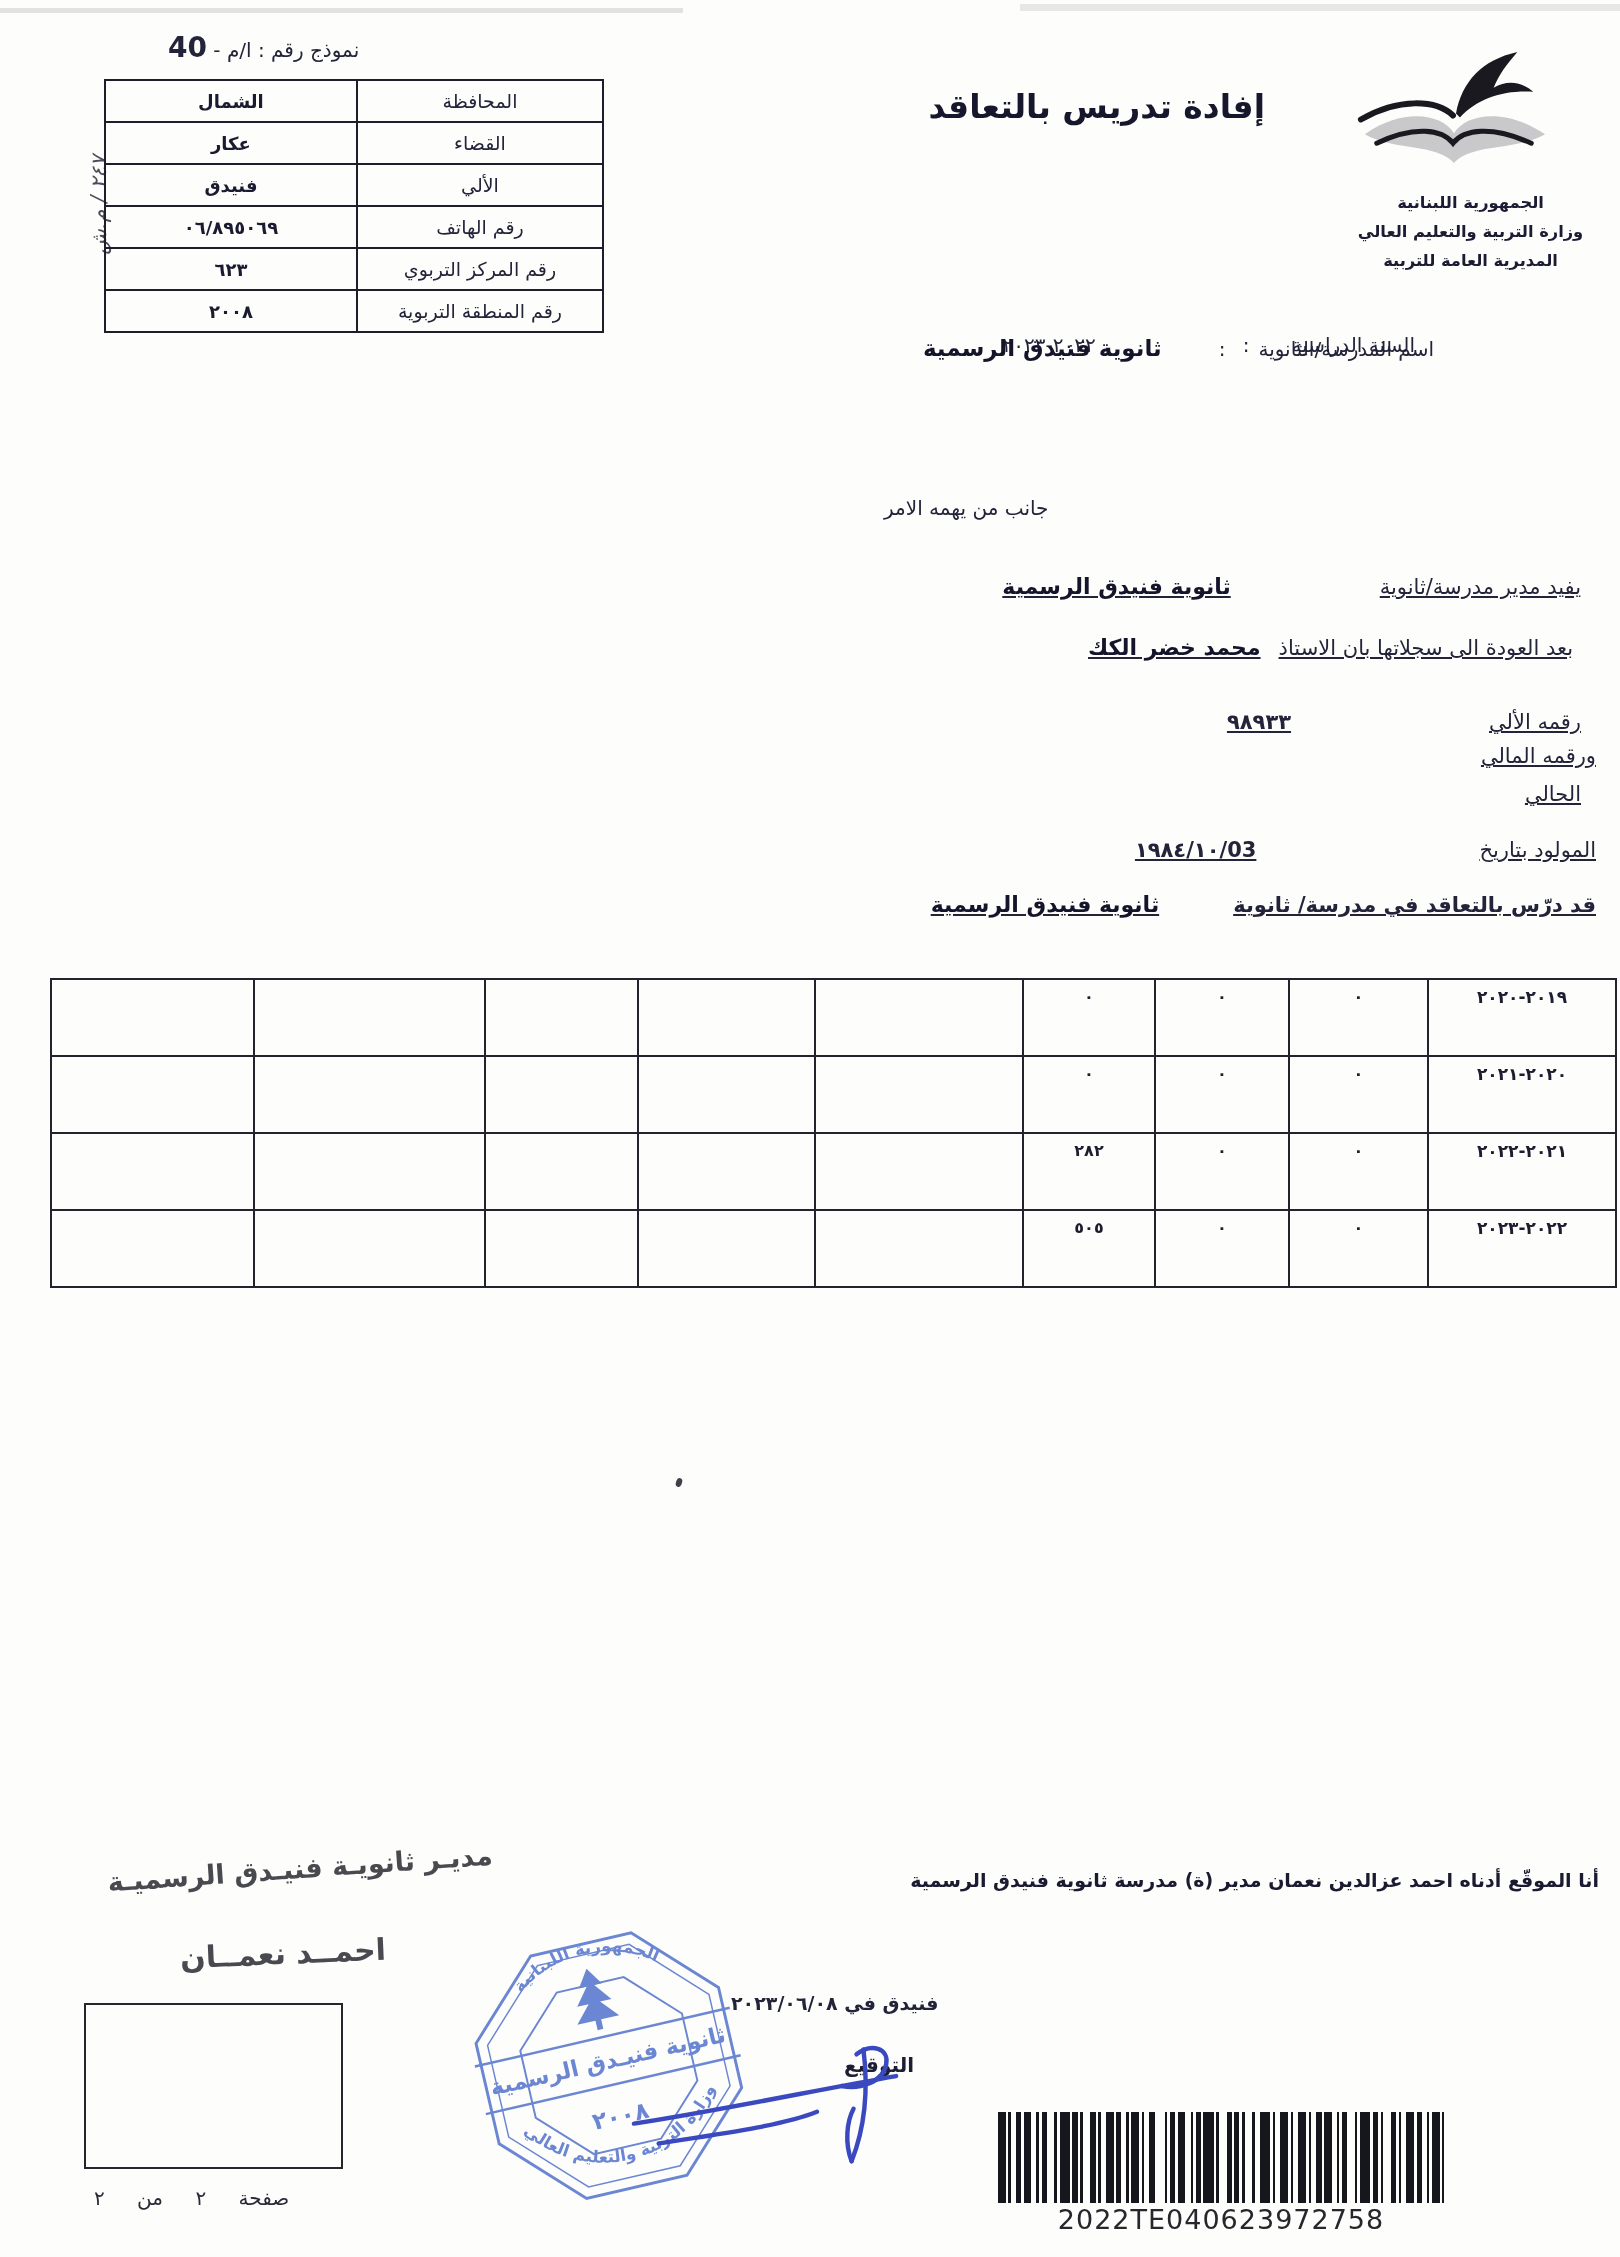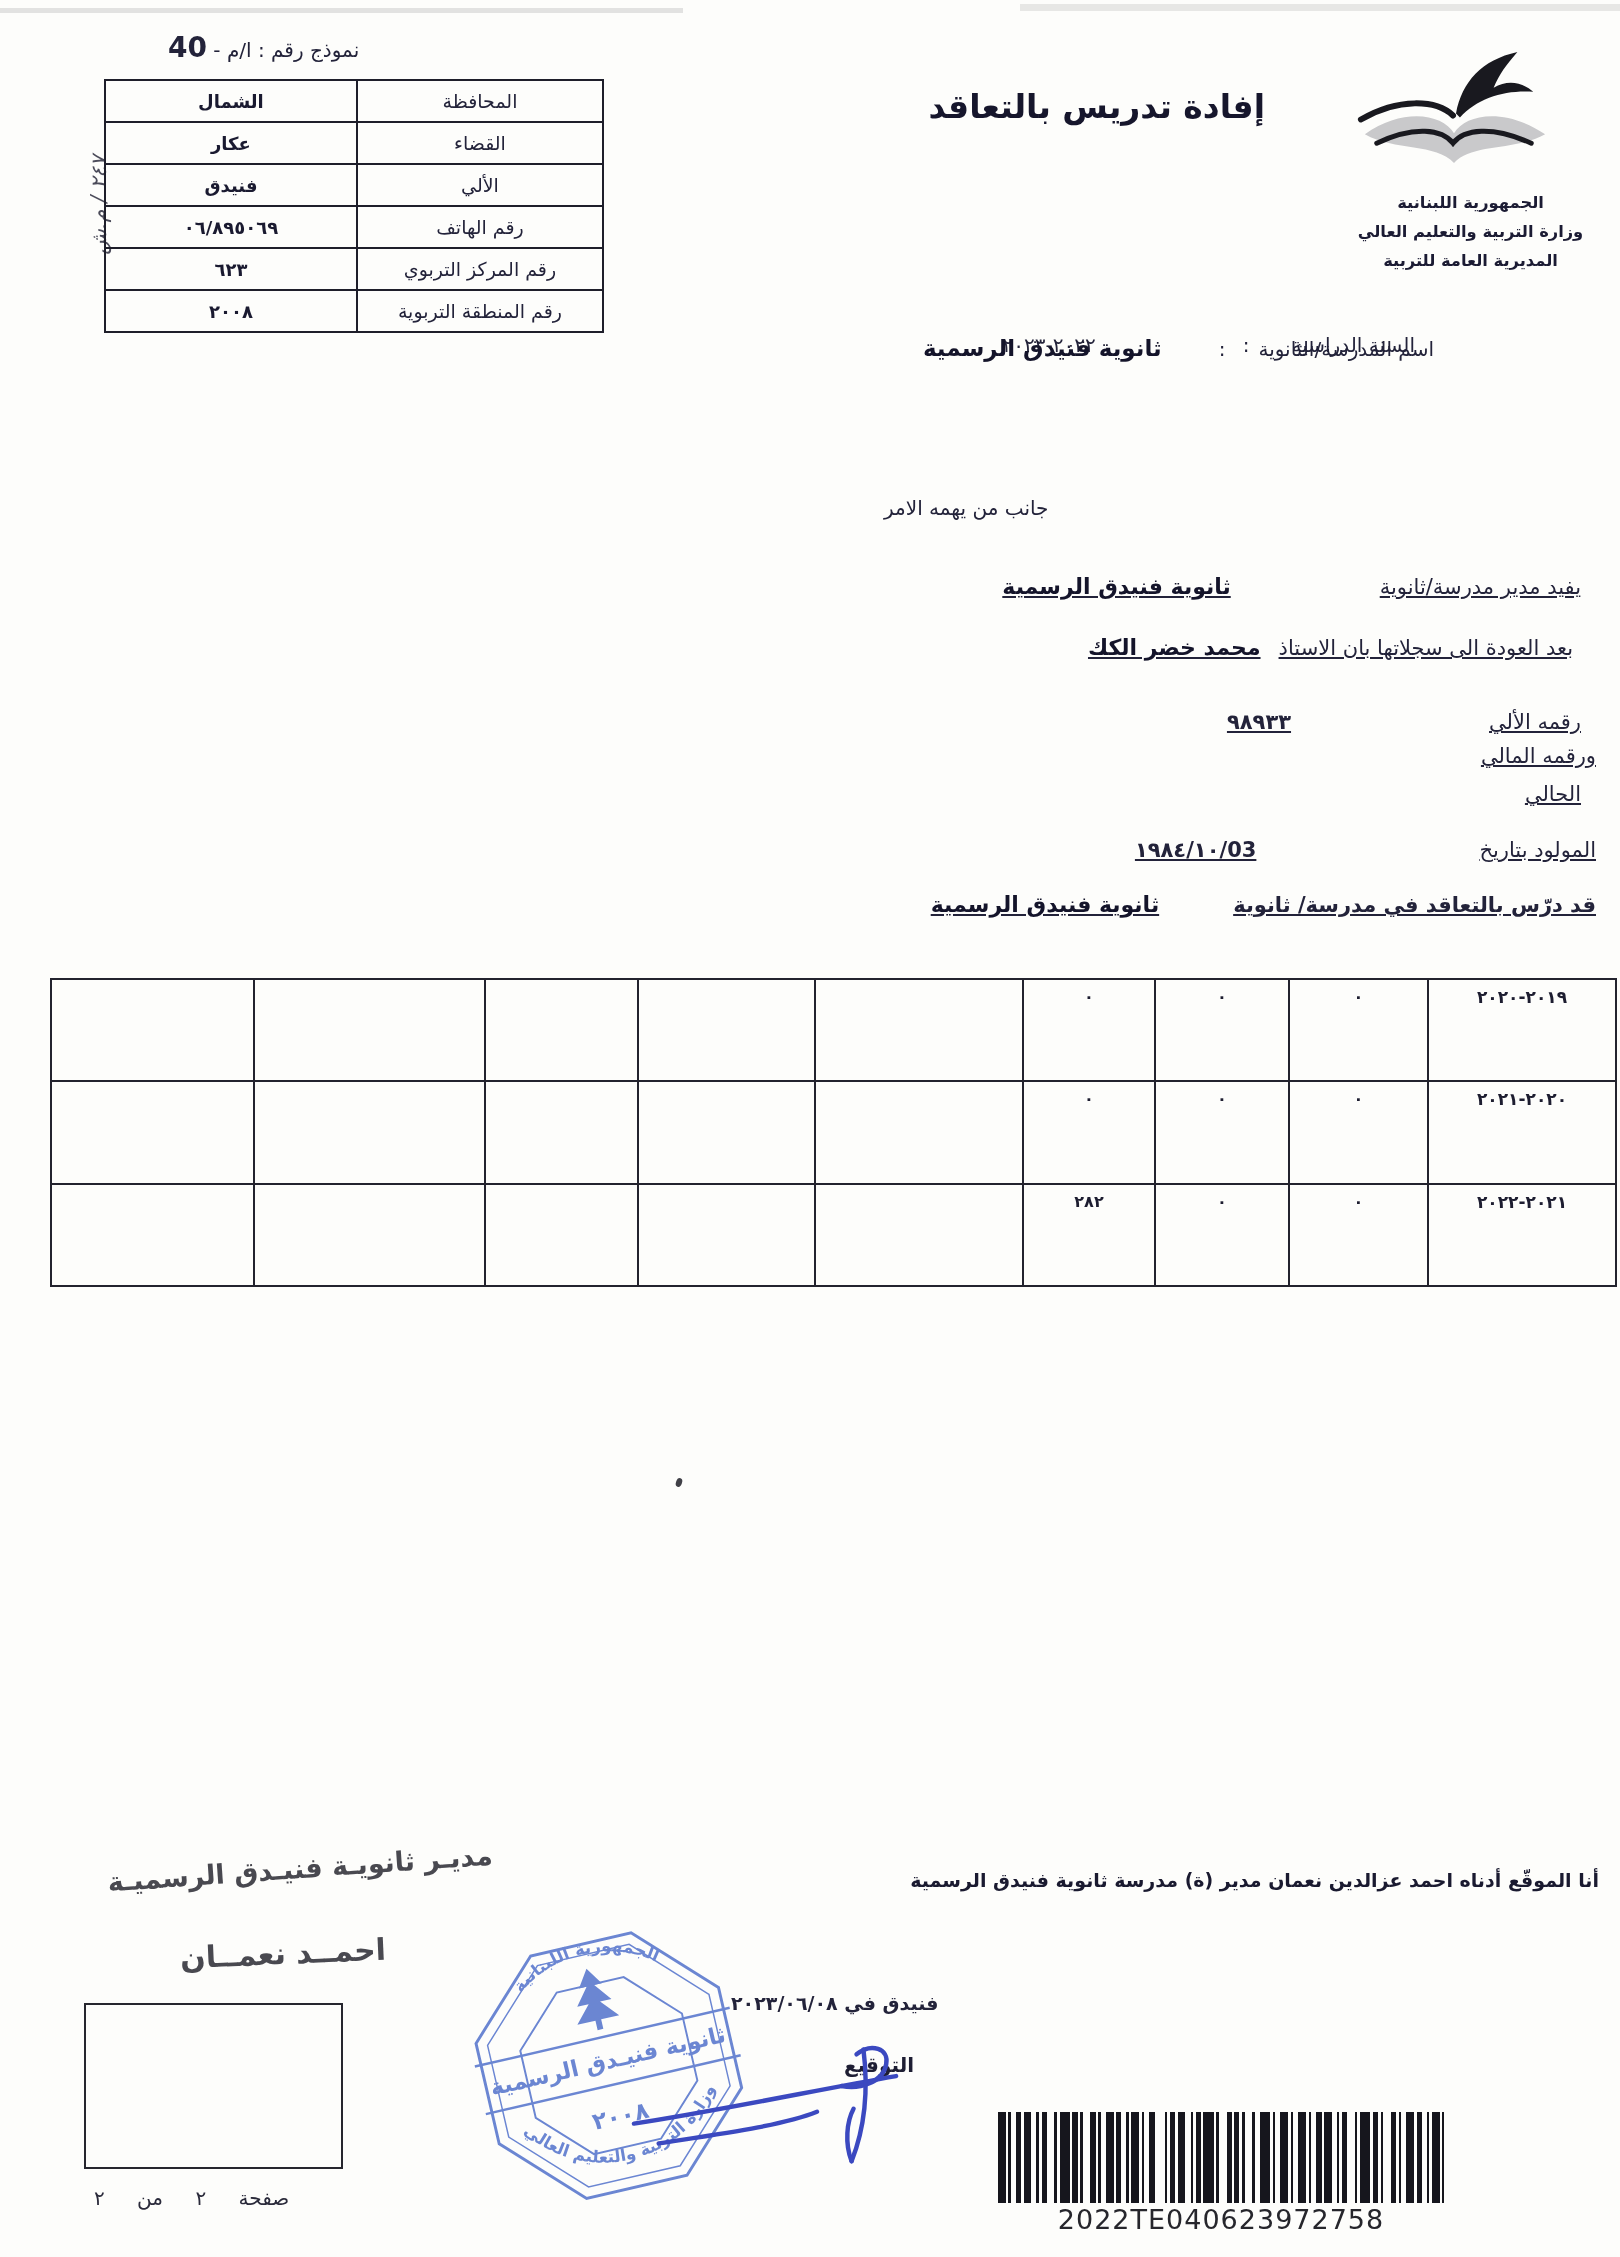--- a/index.html
+++ b/index.html
@@ -203,20 +203,31 @@
   <tr style="height:77px;padding-left:34px;">
     <td></td>
         <td></td>
         <td></td>
         <td></td>
         <td></td>
     <td>٢٨٢</td>
     <td>٠</td>
     <td>٠</td>
     <td class="year">٢٠٢١-٢٠٢٢</td>
+  </tr>
+  <tr style="height:77px;">
+    <td></td>
+        <td></td>
+        <td></td>
+        <td></td>
+        <td></td>
+    <td>٥٠٥</td>
+    <td>٠</td>
+    <td>٠</td>
+    <td class="year">٢٠٢٢-٢٠٢٣</td>
   </tr>
 </tbody>
   </table>
 
 <div class="abs undersigned">أنا الموقّع أدناه احمد عزالدين نعمان مدير (ة) مدرسة ثانوية فنيدق الرسمية</div>
 
 <div class="abs stamp-black-1">مديـر ثانويـة فنيـدق الرسميـة</div>
 <div class="abs stamp-black-2">احمــد نعمــان</div>
 
 <div class="abs white-box"></div>

